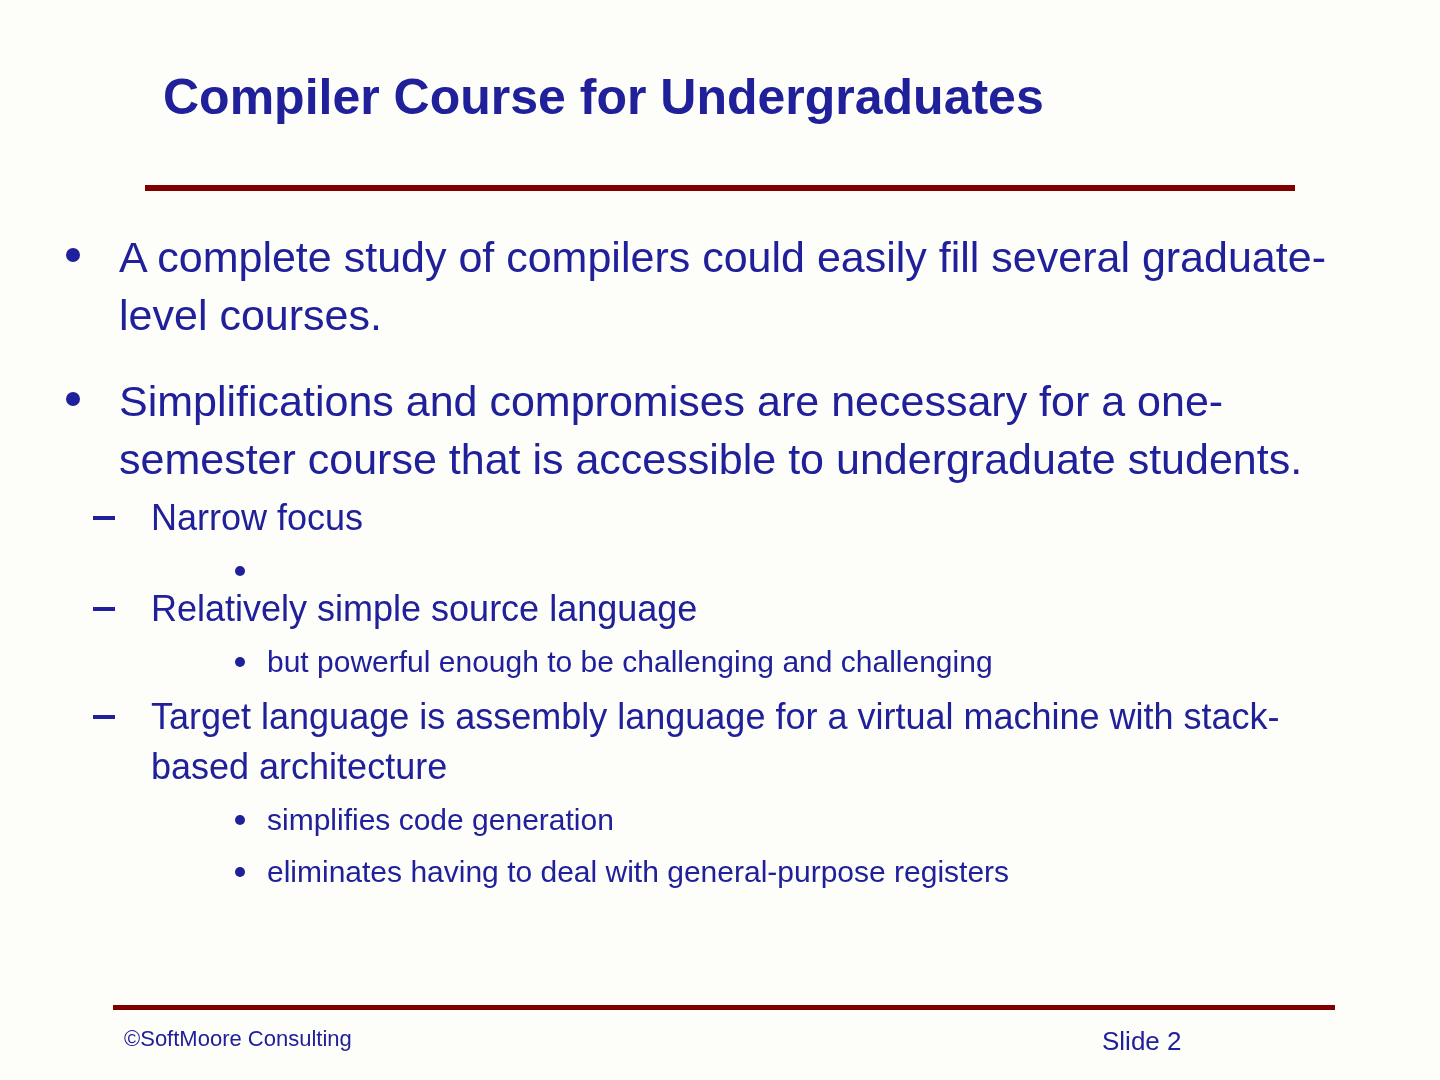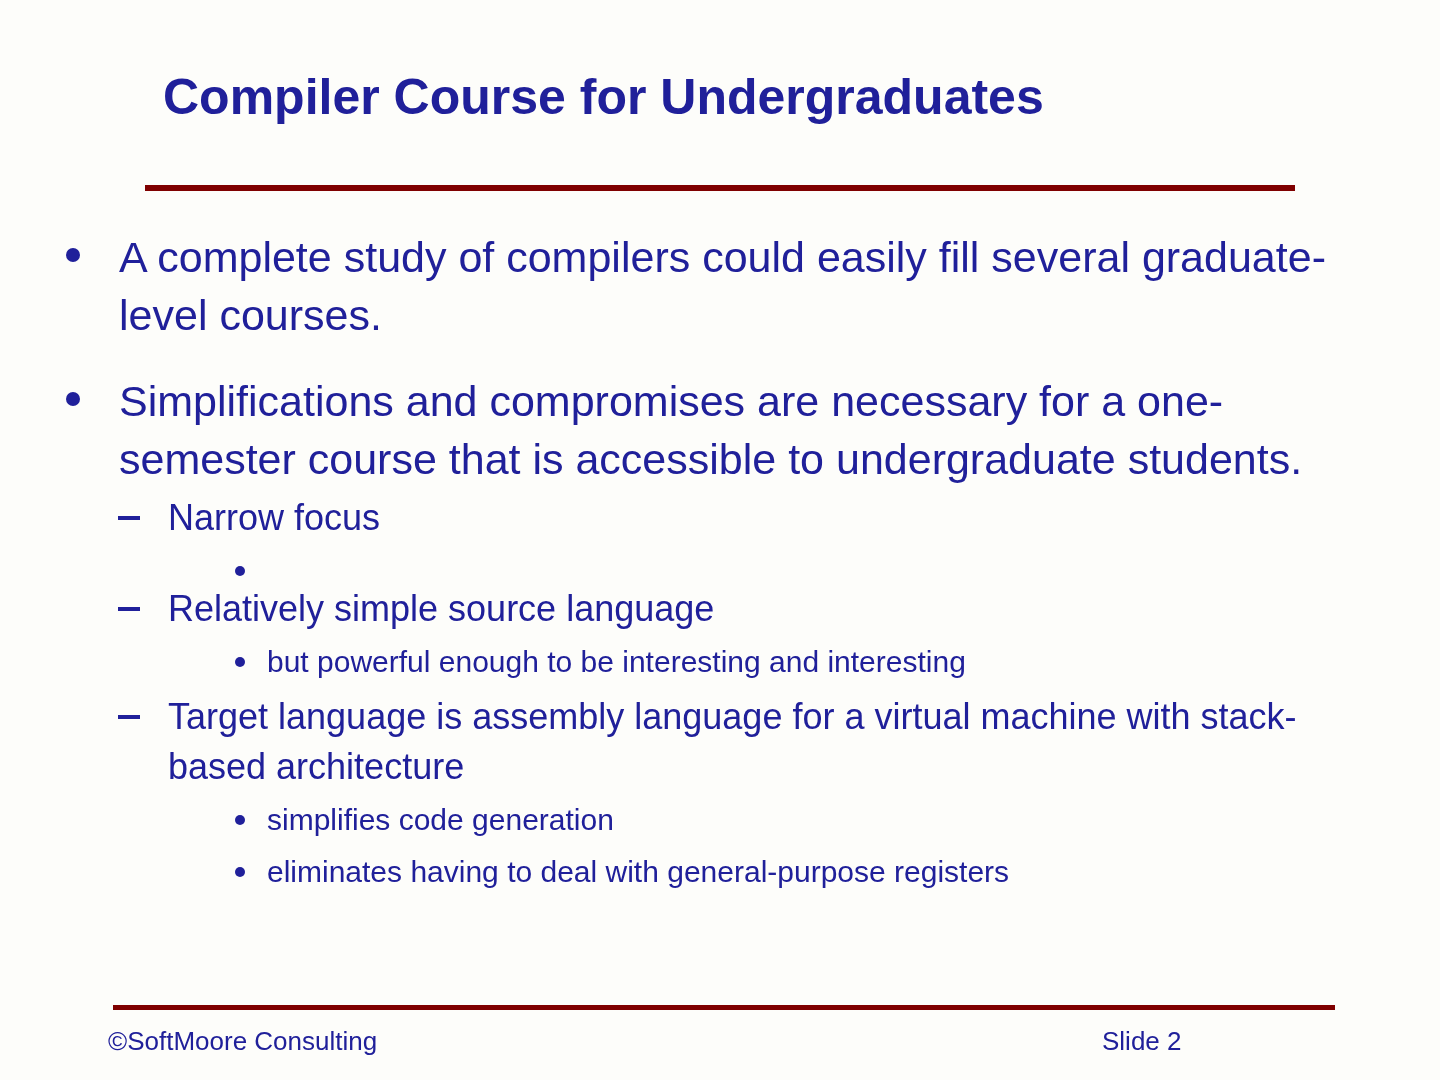--- a/index.html
+++ b/index.html
@@ -54,24 +54,25 @@
     flex: none;
     width: 14px;
     height: 14px;
     border-radius: 50%;
     background: var(--text_navy, #20209a);
     margin-top: 20px;
     margin-right: 39px;
   }
   .l1.tight { margin-bottom: 5px; }
   .l2 {
-    padding-left: 118px;
+    padding-left: 93px;
     font-size: 36px;
     line-height: 50px;
     margin-bottom: 6px;
+    gap: 8px;
   }
   .l2 .marker {
     flex: none;
     width: 22px;
     height: 4px;
     background: var(--text_navy, #20209a);
     margin-top: 23px;
     margin-right: 28px;
   }
   .l3 {
@@ -92,23 +93,23 @@
   .rule-bottom {
     position: absolute;
     left: 113px;
     top: 1005px;
     width: 1222px;
     height: 5px;
     background: var(--rule_maroon, #7f0000);
   }
   .footer-copyright {
     position: absolute;
-    left: 108px;
+    left: 124px;
     top: 1026px;
-    font-size: 26px;
+    font-size: 22px;
     color: var(--text_navy, #20209a);
     white-space: nowrap;
   }
   .footer-slide {
     position: absolute;
     left: 1102px;
     top: 1026px;
     font-size: 26px;
     color: var(--text_navy, #20209a);
     white-space: nowrap;
@@ -144,21 +145,21 @@
       <span class="marker"></span>
     </div>
 
     <div class="item l2">
       <span class="marker"></span>
       <span class="text">Relatively simple source language</span>
     </div>
 
     <div class="item l3">
       <span class="marker"></span>
-      <span class="text">but powerful enough to be interesting and interesting</span>
+      <span class="text">but powerful enough to be challenging and challenging</span>
     </div>
 
     <div class="item l2">
       <span class="marker"></span>
       <span class="text">Target language is assembly language for a virtual machine with stack-based architecture</span>
     </div>
 
     <div class="item l3">
       <span class="marker"></span>
       <span class="text">simplifies code generation</span>

